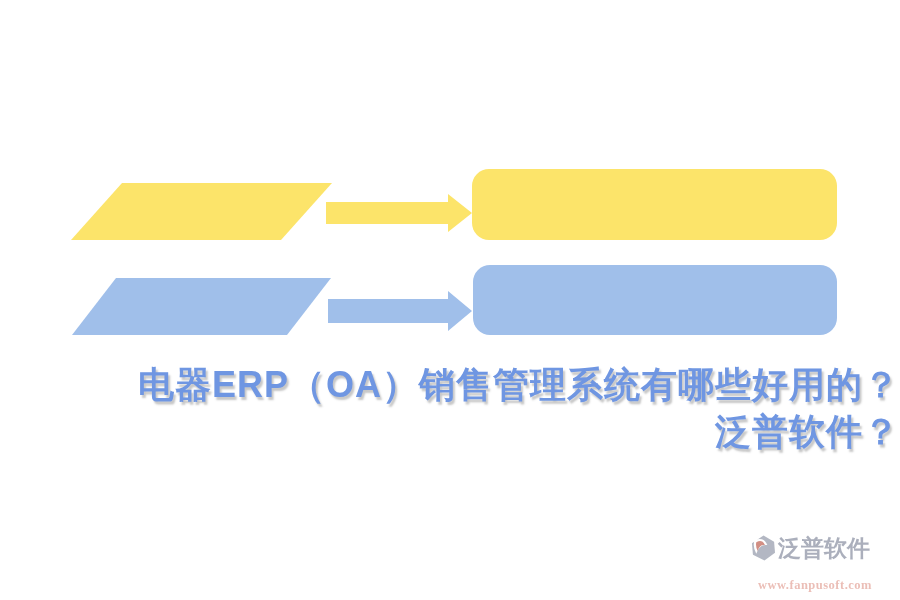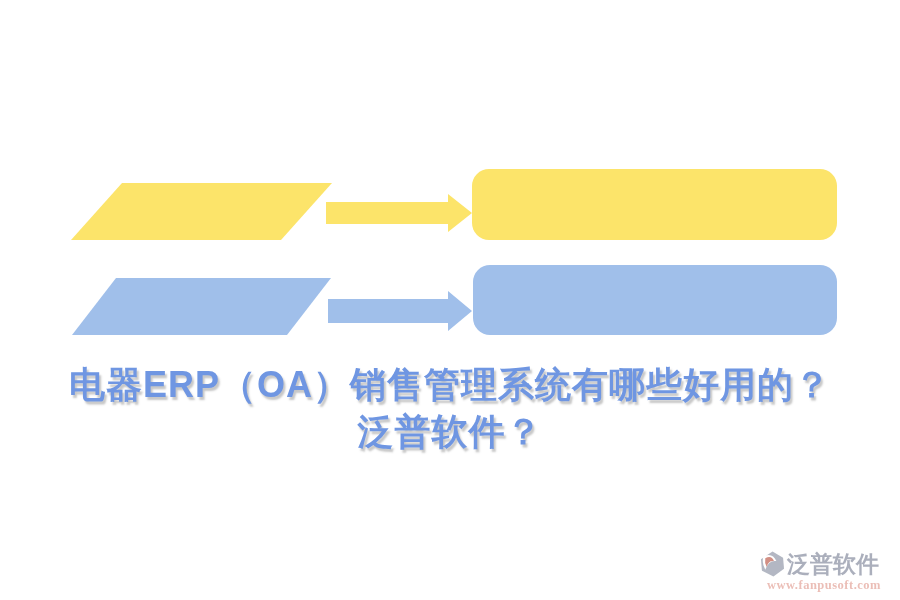--- a/index.html
+++ b/index.html
@@ -24,24 +24,24 @@
     left: 0; top: 361px;
     width: 900px;
     text-align: center;
     color: #6F96E2;
     font-size: 36px;
     font-weight: bold;
     line-height: 47px;
     letter-spacing: 1px;
     text-shadow: 2px 3px 2px rgba(130,130,130,0.45);
   }
-  .title-line { display: block; }
+  .title-line { display: block; text-align: right; }
   .watermark {
     position: absolute;
-    right: 12px; bottom: 7px;
+    right: 21px; bottom: 7px;
     width: 128px;
     opacity: 0.75;
   }
   .watermark-top {
     display: flex;
     align-items: center;
     justify-content: flex-start;
   }
   .watermark-logo-icon {
     width: 25px; height: 28px;
@@ -56,21 +56,21 @@
     line-height: 26px;
     white-space: nowrap;
   }
   .watermark-url {
     color: #E5A99F;
     font-family: "Liberation Serif", "DejaVu Serif", serif;
     font-weight: bold;
     font-size: 12.5px;
     letter-spacing: 0.5px;
     text-align: center;
-    margin-top: 0px;
+    margin-top: 16px;
     white-space: nowrap;
   }
 </style>
 </head>
 <body>
 
 <div class="stage">
 
   <svg class="diagram-svg" viewBox="0 0 900 600" xmlns="http://www.w3.org/2000/svg">
 

